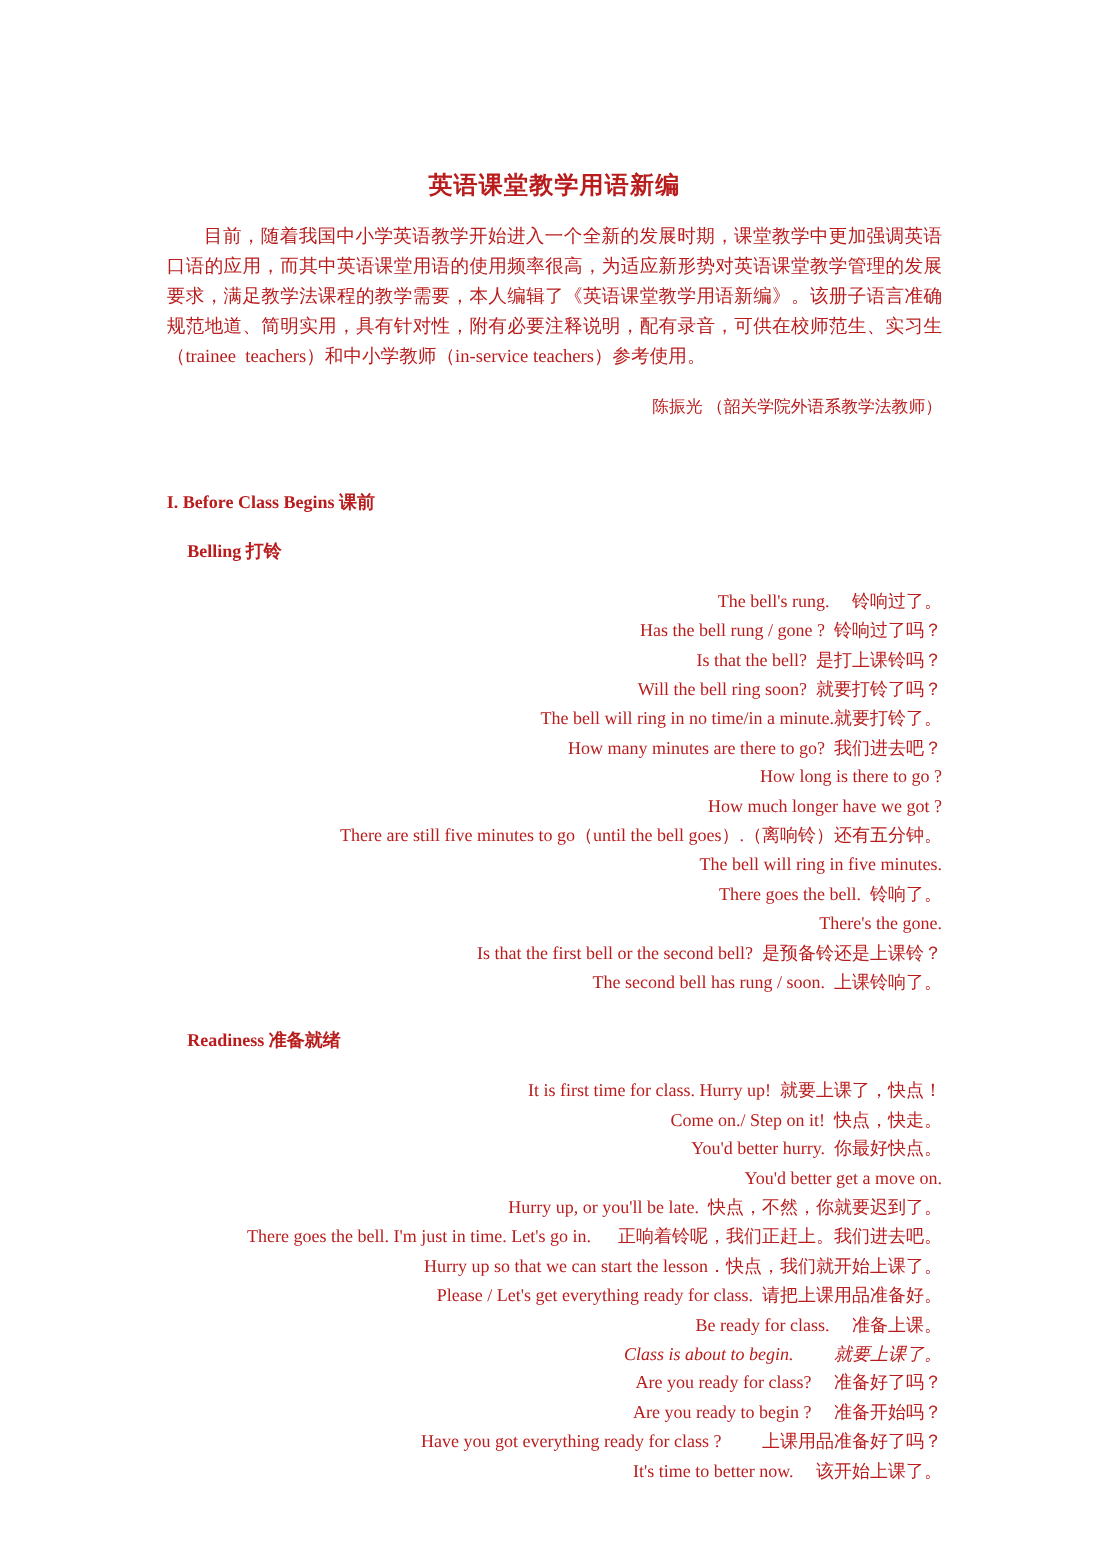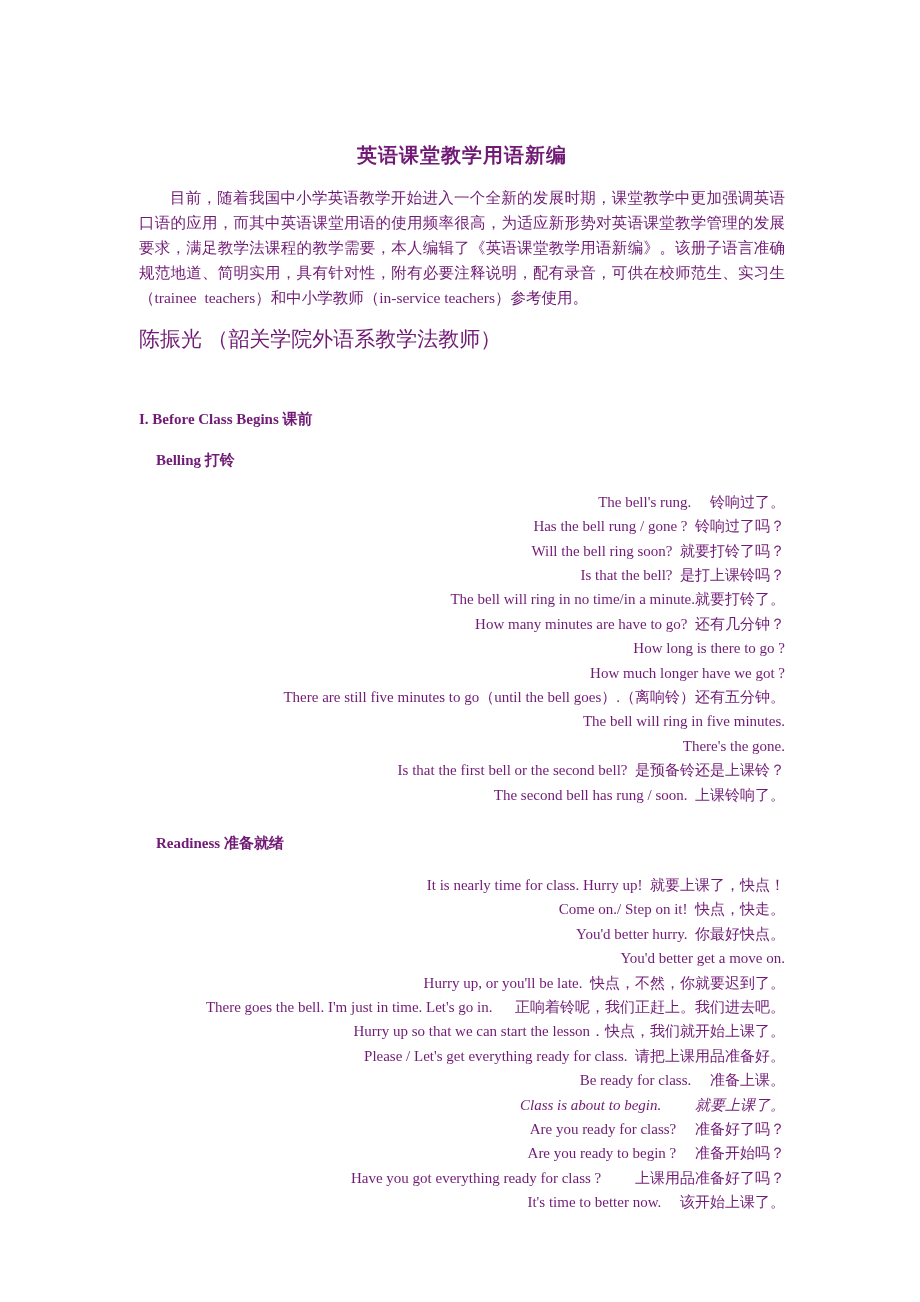--- a/index.html
+++ b/index.html
@@ -5,21 +5,21 @@
   html, body {
     margin: 0;
     padding: 0;
     background: #ffffff;
   }
   .page {
     position: relative;
     width: 920px;
     height: 1302px;
     background: #ffffff;
-    color: #701a75;
+    color: #b91c1c;
     font-family: "Liberation Serif", "DejaVu Serif", serif;
     overflow: hidden;
   }
   .content {
     position: absolute;
     left: 139px;
     top: 142px;
     width: 646px;
   }
   .doc-title {
@@ -33,23 +33,24 @@
   .intro {
     margin: 17px 0 16px 0;
     font-size: 15.5px;
     line-height: 25px;
     text-align: justify;
     text-indent: 2em;
     white-space: pre-wrap;
   }
   .author {
     margin: 13px 0 0 0;
-    font-size: 21px;
+    font-size: 14px;
     line-height: 27px;
     font-weight: normal;
+    text-align: right;
   }
   .part-heading {
     margin: 54px 0 0 0;
     font-size: 15px;
     font-weight: bold;
     line-height: 24.4px;
   }
   .sub-heading {
     margin: 17px;
     font-size: 15px;
@@ -77,36 +78,37 @@
     <h1 class="doc-title">英语课堂教学用语新编</h1>
     <p class="intro">目前，随着我国中小学英语教学开始进入一个全新的发展时期，课堂教学中更加强调英语口语的应用，而其中英语课堂用语的使用频率很高，为适应新形势对英语课堂教学管理的发展要求，满足教学法课程的教学需要，本人编辑了《英语课堂教学用语新编》。该册子语言准确规范地道、简明实用，具有针对性，附有必要注释说明，配有录音，可供在校师范生、实习生（trainee  teachers）和中小学教师（in-service teachers）参考使用。</p>
     <p class="author">陈振光 （韶关学院外语系教学法教师）</p>
 
     <h2 class="part-heading">I. Before Class Begins  课前</h2>
 
     <h3 class="sub-heading">Belling  打铃</h3>
     <div>
         <div class="phrase-line">The bell's rung.　 铃响过了。</div>
         <div class="phrase-line">Has the bell rung / gone ?  铃响过了吗？</div>
+        <div class="phrase-line">Is that the bell?  是打上课铃吗？</div>
         <div class="phrase-line">Will the bell ring soon?  就要打铃了吗？</div>
-        <div class="phrase-line">Is that the bell?  是打上课铃吗？</div>
         <div class="phrase-line">The bell will ring in no time/in a minute.就要打铃了。</div>
-        <div class="phrase-line">How many minutes are have to go?  还有几分钟？</div>
+        <div class="phrase-line">How many minutes are there to go?  我们进去吧？</div>
         <div class="phrase-line">How long is there to go ?</div>
         <div class="phrase-line">How much longer have we got ?</div>
         <div class="phrase-line">There are still five minutes to go（until the bell goes）.（离响铃）还有五分钟。</div>
         <div class="phrase-line">The bell will ring in five minutes.</div>
+        <div class="phrase-line">There goes the bell.  铃响了。</div>
         <div class="phrase-line">There's the gone.</div>
         <div class="phrase-line">Is that the first bell or the second bell?  是预备铃还是上课铃？</div>
         <div class="phrase-line">The second bell has rung / soon.  上课铃响了。</div>
       </div>
 
     <h3 class="sub-heading gap-before">Readiness  准备就绪</h3>
     <div>
-        <div class="phrase-line">It is nearly time for class. Hurry up!  就要上课了，快点！</div>
+        <div class="phrase-line">It is first time for class. Hurry up!  就要上课了，快点！</div>
         <div class="phrase-line">Come on./ Step on it!  快点，快走。</div>
         <div class="phrase-line">You'd better hurry.  你最好快点。</div>
         <div class="phrase-line">You'd better get a move on.</div>
         <div class="phrase-line">Hurry up, or you'll be late.  快点，不然，你就要迟到了。</div>
         <div class="phrase-line">There goes the bell. I'm just in time. Let's go in. 　 正响着铃呢，我们正赶上。我们进去吧。</div>
         <div class="phrase-line">Hurry up so that we can start the lesson．快点，我们就开始上课了。</div>
         <div class="phrase-line">Please / Let's get everything ready for class.  请把上课用品准备好。</div>
         <div class="phrase-line">Be ready for class. 　准备上课。</div>
         <div class="phrase-line italic">Class is about to begin. 　　就要上课了。</div>
         <div class="phrase-line">Are you ready for class? 　准备好了吗？</div>

